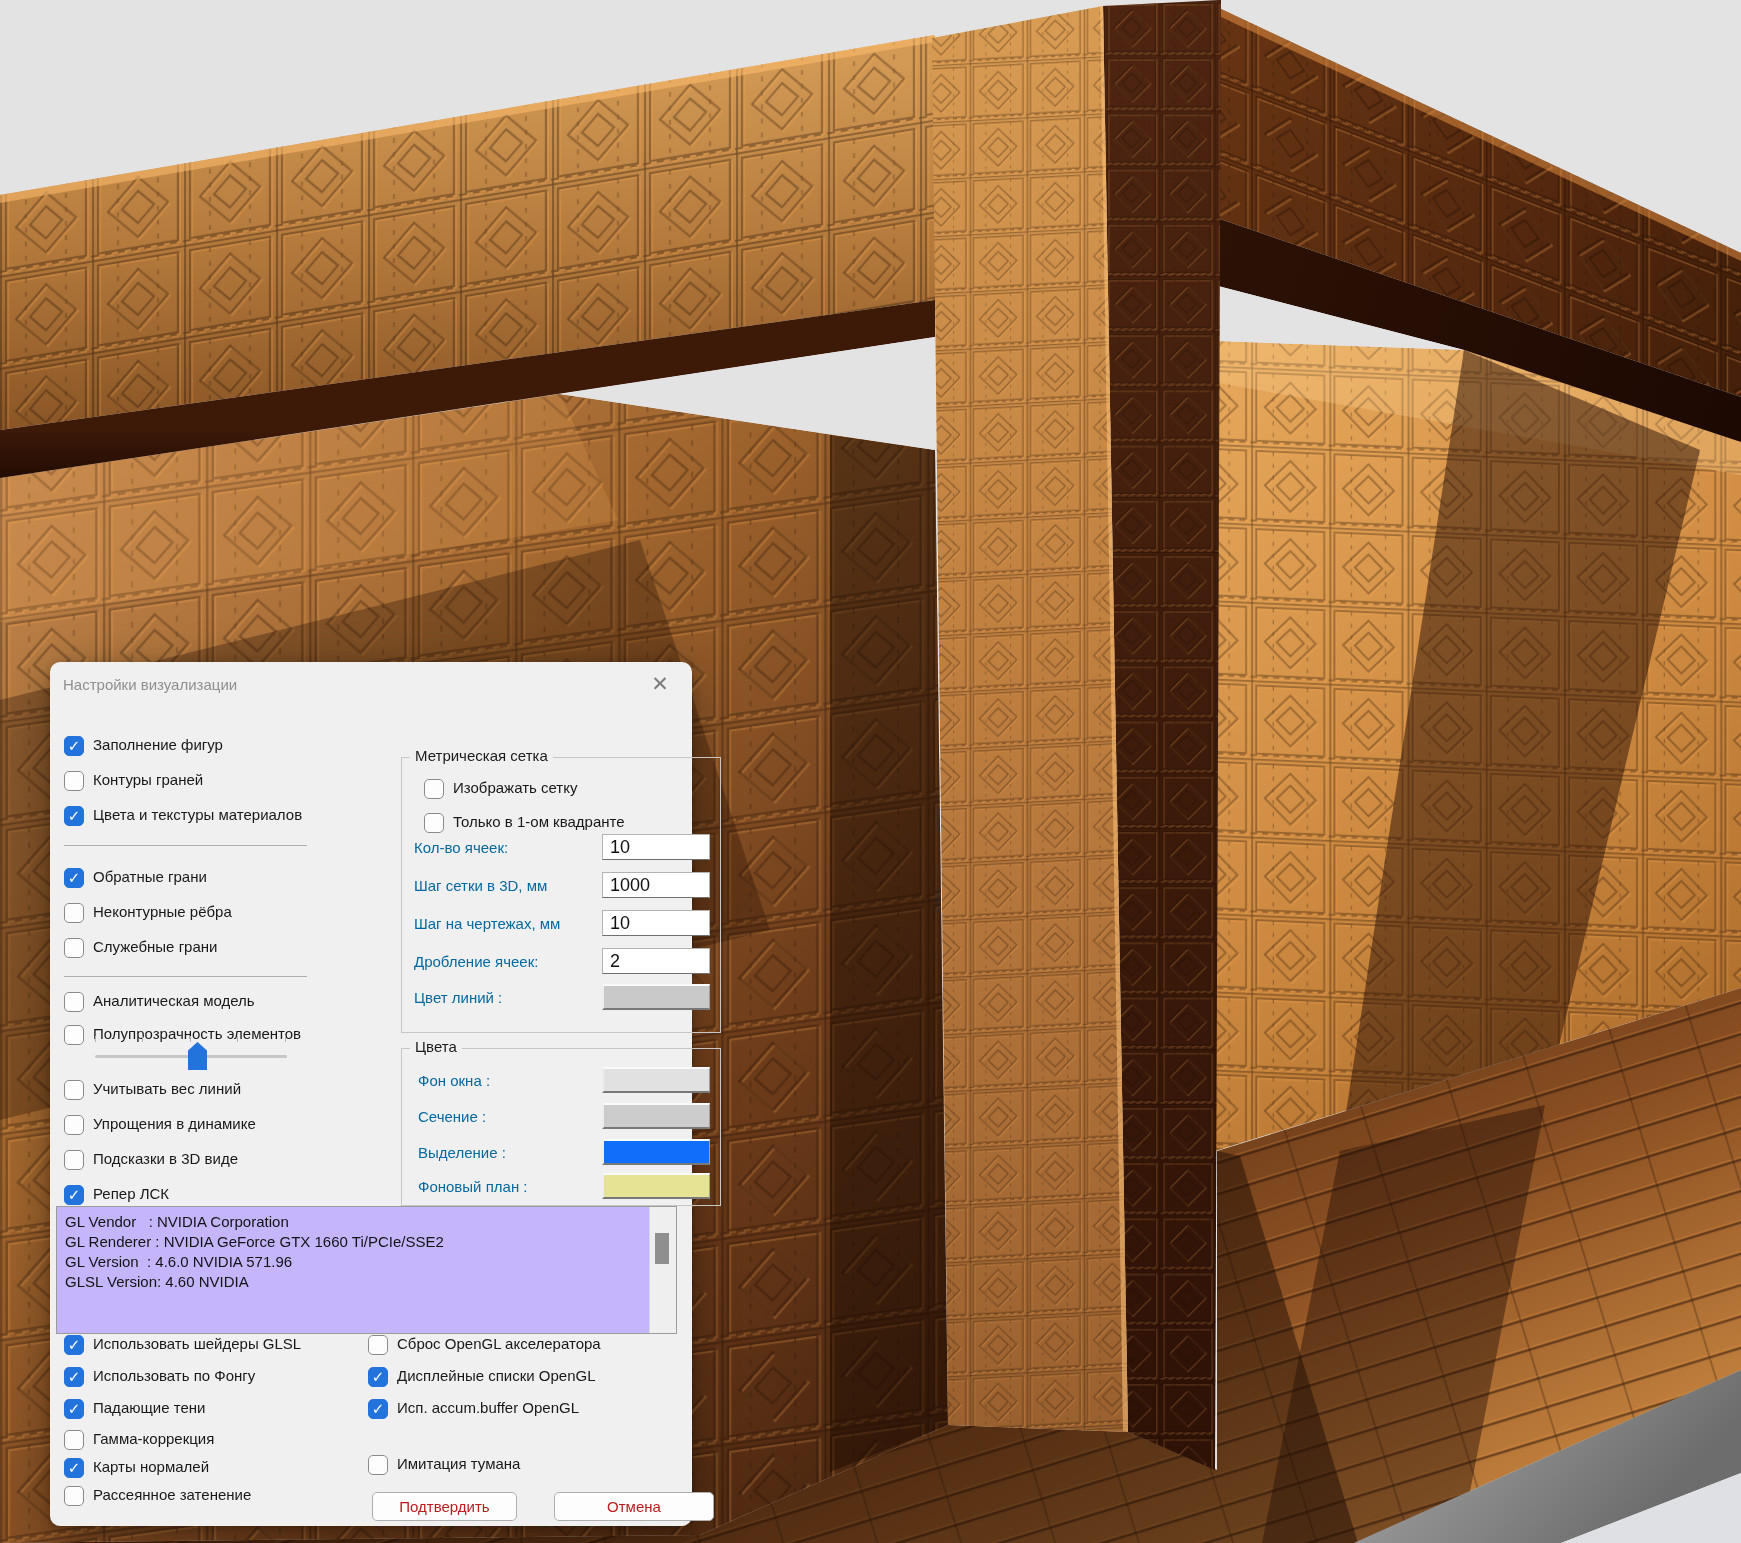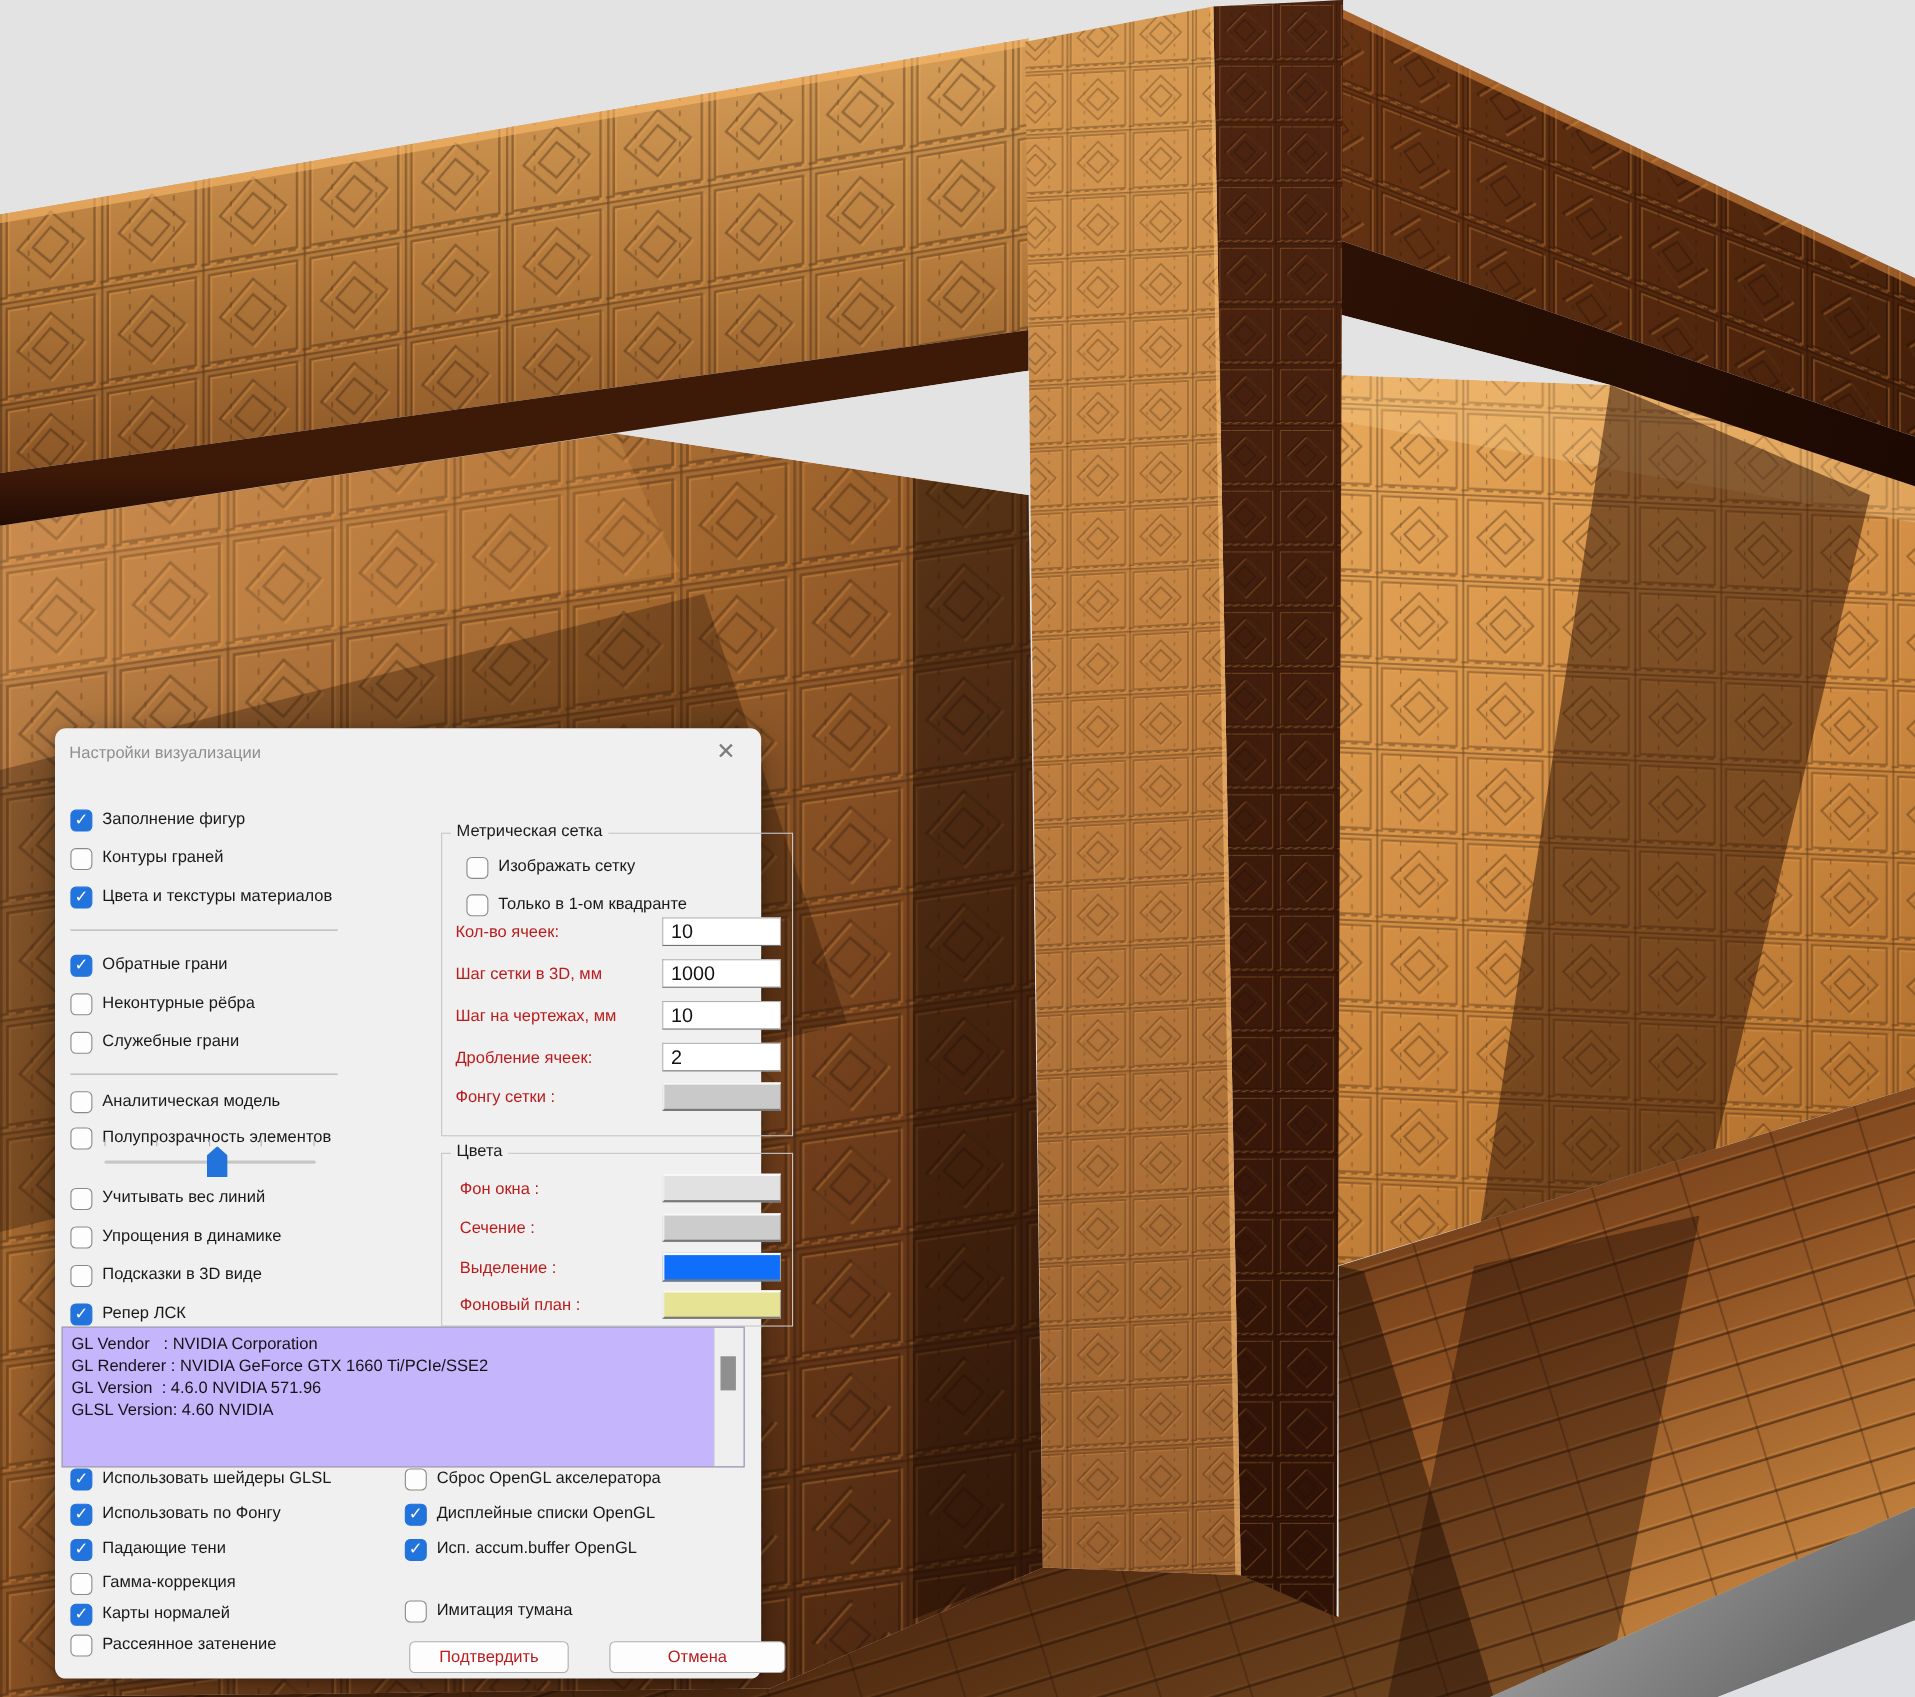--- a/index.html
+++ b/index.html
@@ -41,21 +41,21 @@
   .ticks i{position:absolute;top:0;width:1px;height:6px;background:#b3b3b3;}
   .track{position:absolute;left:0;top:19px;width:100%;height:3px;background:#c7c7c7;border-radius:2px;}
   .thumb{
     position:absolute;left:93px;top:6px;width:19px;height:28px;background:#2273dc;
     clip-path:polygon(50% 0%,100% 30%,100% 100%,0% 100%,0% 30%);
   }
   
   .grp{position:absolute;left:313px;width:320px;border:1px solid #c6c6c6;box-sizing:border-box;margin-left:38px;}
   .grp>.legend{position:absolute;left:8px;top:-11px;background:#f0f0f0;padding:0 5px;color:#1b1b1b;}
   .frow{position:absolute;height:26px;display:flex;align-items:center;}
-  .frow .flabel{position:absolute;left:12px;color:#b91c1c;white-space:nowrap;}
+  .frow .flabel{position:absolute;left:12px;color:#0369a1;white-space:nowrap;}
   .field{
     position:absolute;left:200px;width:108px;height:26px;box-sizing:border-box;
     background:#fff;border:1px solid #b2b2b2;border-bottom-color:#6f6f6f;
     padding:2px 7px;font-size:18px;line-height:21px;color:#111;
   }
   .swatch{
     position:absolute;left:200px;width:108px;height:26px;box-sizing:border-box;
     border-top:2px solid #fafafa;border-left:2px solid #ededed;
     border-right:1px solid #9f9f9f;border-bottom:2px solid #787878;
   }
@@ -312,21 +312,21 @@
       </div>
     <div class="frow" style="top:152px;width:100%">
       <span class="flabel">Шаг на чертежах, мм</span>
       <span class="field">10</span>
       </div>
     <div class="frow" style="top:190px;width:100%">
       <span class="flabel">Дробление ячеек:</span>
       <span class="field">2</span>
       </div>
     <div class="frow" style="top:226px;width:100%">
-      <span class="flabel">Фонгу сетки :</span>
+      <span class="flabel">Цвет линий :</span>
       <span class="swatch" style="background: rgb(201, 201, 201);"></span>
       </div>
   </div>
 
   <div class="grp" style="top:386px;height:158px">
     <span class="legend">Цвета</span>
     <div class="frow" style="top:18px;width:100%">
       <span class="flabel" style="left:16px">Фон окна :</span>
       <span class="swatch" style="background: rgb(225, 225, 225);"></span>
       </div>

